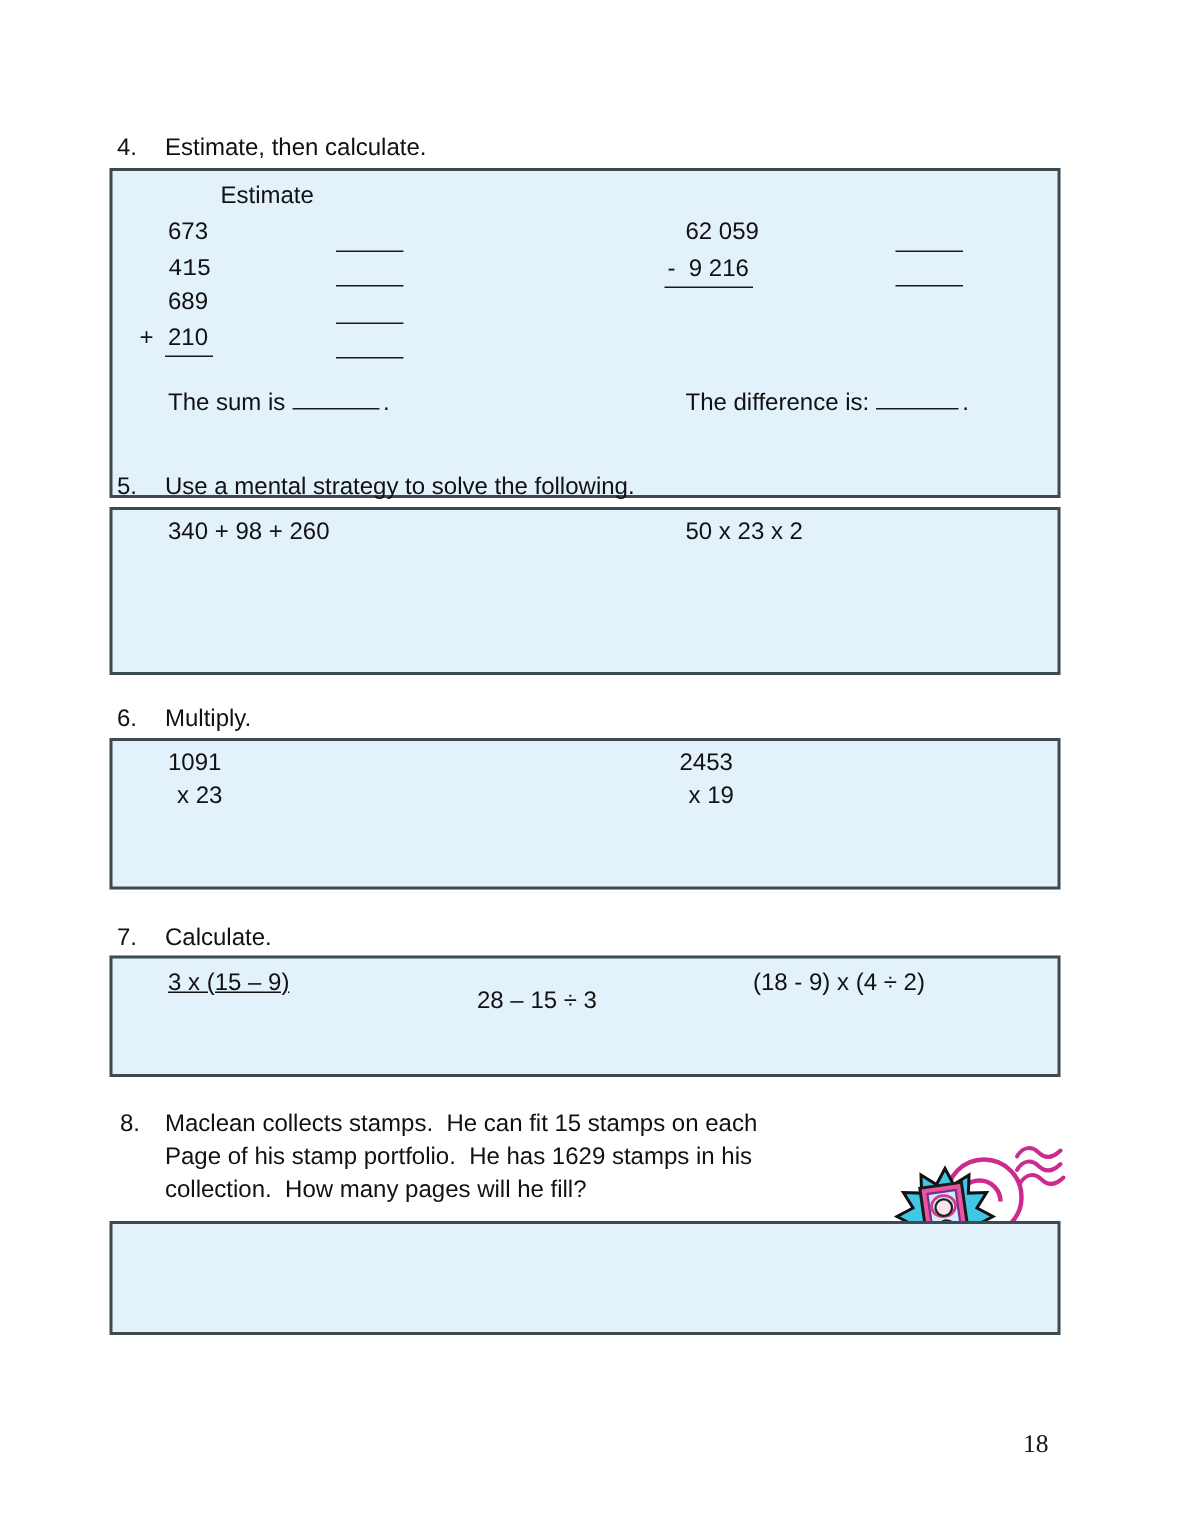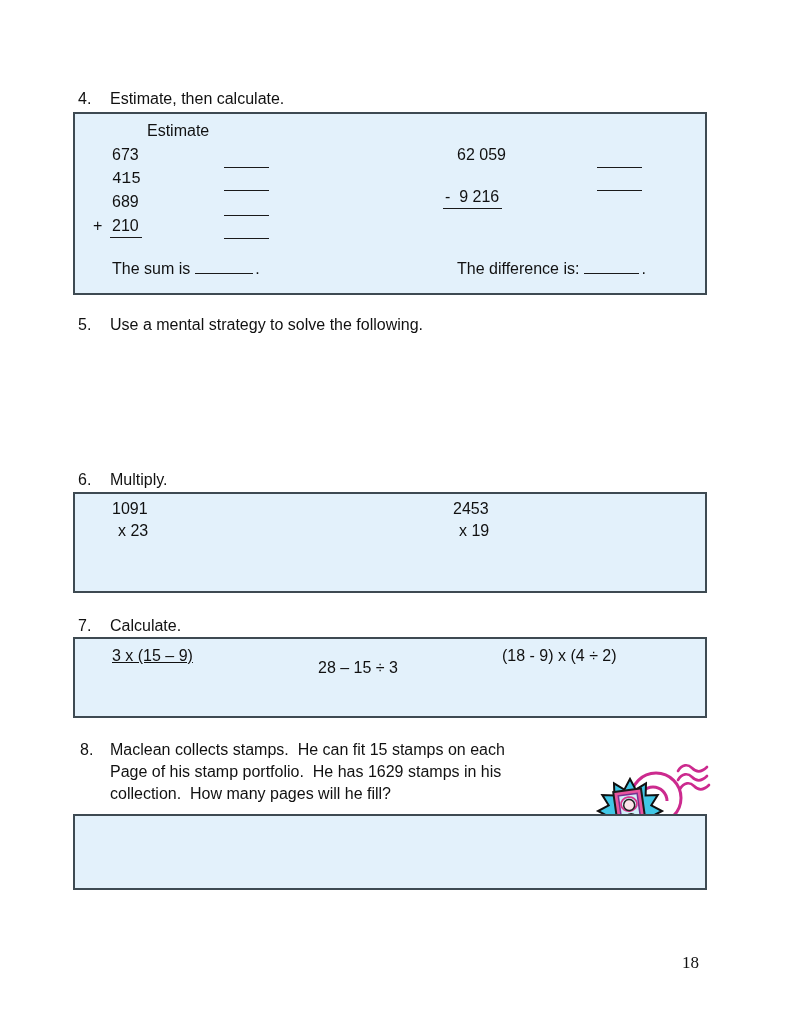--- a/index.html
+++ b/index.html
@@ -31,47 +31,51 @@
   svg { display:block; }
 </style>
 </head>
 <body>
 
 <div class="page">
 
   <div class="abs" style="left:78px; top:90px;">4.</div>
   <div class="abs" style="left:110px; top:90px;">Estimate, then calculate.</div>
 
-  <div class="box" style="top:112px; height:183px;">
+  <div class="box" style="top:112px; height:220px;">
     <div class="abs" style="left:72px; top:8px;">Estimate</div>
 
     <div class="abs" style="left:37px; top:32px;">673</div>
     <div class="abs" style="left:37px; top:56px;font-family:Liberation Mono, monospace;">415</div>
     <div class="abs" style="left:37px; top:79px;">689</div>
     <div class="abs" style="left:18px; top:103px;">+</div>
     <div class="abs ublk" style="left:35px; top:103px;">210</div>
 
     <div class="blank" style="left:149px; top:38px;"></div>
     <div class="blank" style="left:149px; top:61px;"></div>
     <div class="blank" style="left:149px; top:86px;"></div>
     <div class="blank" style="left:149px; top:109px;"></div>
 
     <div class="abs" style="left:382px; top:32px;">62 059</div>
-    <div class="abs ublk" style="left:368px; top:74px;text-align:right;">-  9 216</div>
+    <div class="abs ublk" style="left:368px; top:57px;text-align:right;">-  9 216</div>
 
     <div class="blank" style="left:522px; top:38px;"></div>
     <div class="blank" style="left:522px; top:61px;"></div>
 
     <div class="abs" style="left:37px; top:146px;"><span>The sum is</span><span class="iblank" style="width:58px;"></span><span>.</span></div>
     <div class="abs" style="left:382px; top:146px;"><span>The difference is:</span><span class="iblank" style="width:55px;"></span><span>.</span></div>
   </div>
 
   <div class="abs" style="left:78px; top:316px;">5.</div>
   <div class="abs" style="left:110px; top:316px;">Use a mental strategy to solve the following.</div>
 
+  <div class="box" style="top:338px; height:112px;">
+    <div class="abs" style="left:37px; top:6px;">340 + 98 + 260</div>
+    <div class="abs" style="left:382px; top:6px;">50 x 23 x 2</div>
+  </div>
 
   <div class="abs" style="left:78px; top:471px;">6.</div>
   <div class="abs" style="left:110px; top:471px;">Multiply.</div>
 
   <div class="box" style="top:492px; height:101px;">
     <div class="abs" style="left:37px; top:6px;">1091</div>
     <div class="abs" style="left:43px; top:28px;">x 23</div>
     <div class="abs" style="left:378px; top:6px;">2453</div>
     <div class="abs" style="left:384px; top:28px;">x 19</div>
   </div>

